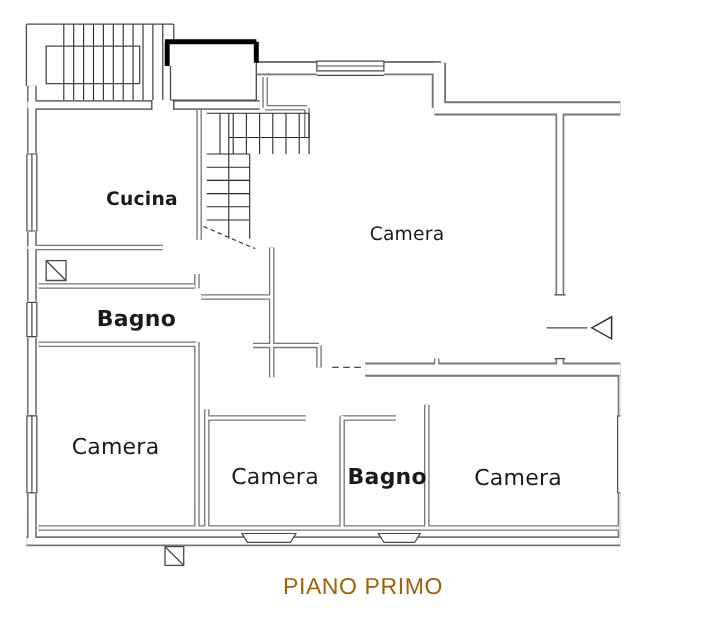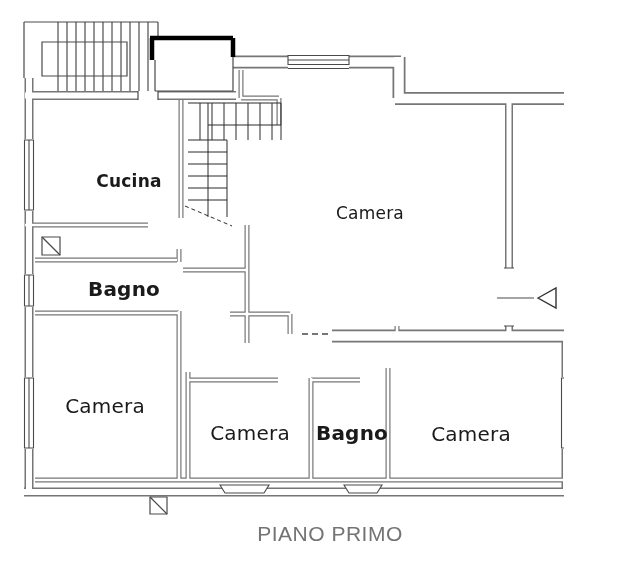--- a/index.html
+++ b/index.html
@@ -3,21 +3,21 @@
 <meta charset="utf-8">
 <style>
   html,body{margin:0;padding:0;background:#fff;}
   #stage{position:relative;width:564px;height:562px;background:#ffffff;overflow:hidden;
          font-family:"DejaVu Sans","Liberation Sans",sans-serif;}
   #plan-svg{position:absolute;left:0;top:0;}
   .room-label{position:absolute;transform:translate(-50%,-50%);color:#1a1a1a;
               font-size:20px;white-space:nowrap;letter-spacing:0.2px;}
   .room-label.big{font-size:17px;}
   .room-label.bold{font-weight:700;}
-  .caption{position:absolute;transform:translate(-50%,-50%);color:#737373;
+  .caption{position:absolute;transform:translate(-50%,-50%);color:#a16207;
            font-size:21px;letter-spacing:0.5px;font-family:"Liberation Sans","DejaVu Sans",sans-serif;}
   svg *{vector-effect:non-scaling-stroke;}
 </style>
 </head>
 <body>
 
 <div id="stage">
 
   <svg id="plan-svg" width="640" height="562" viewBox="0 0 640 562" fill="none" stroke-linecap="butt">
     <defs>

